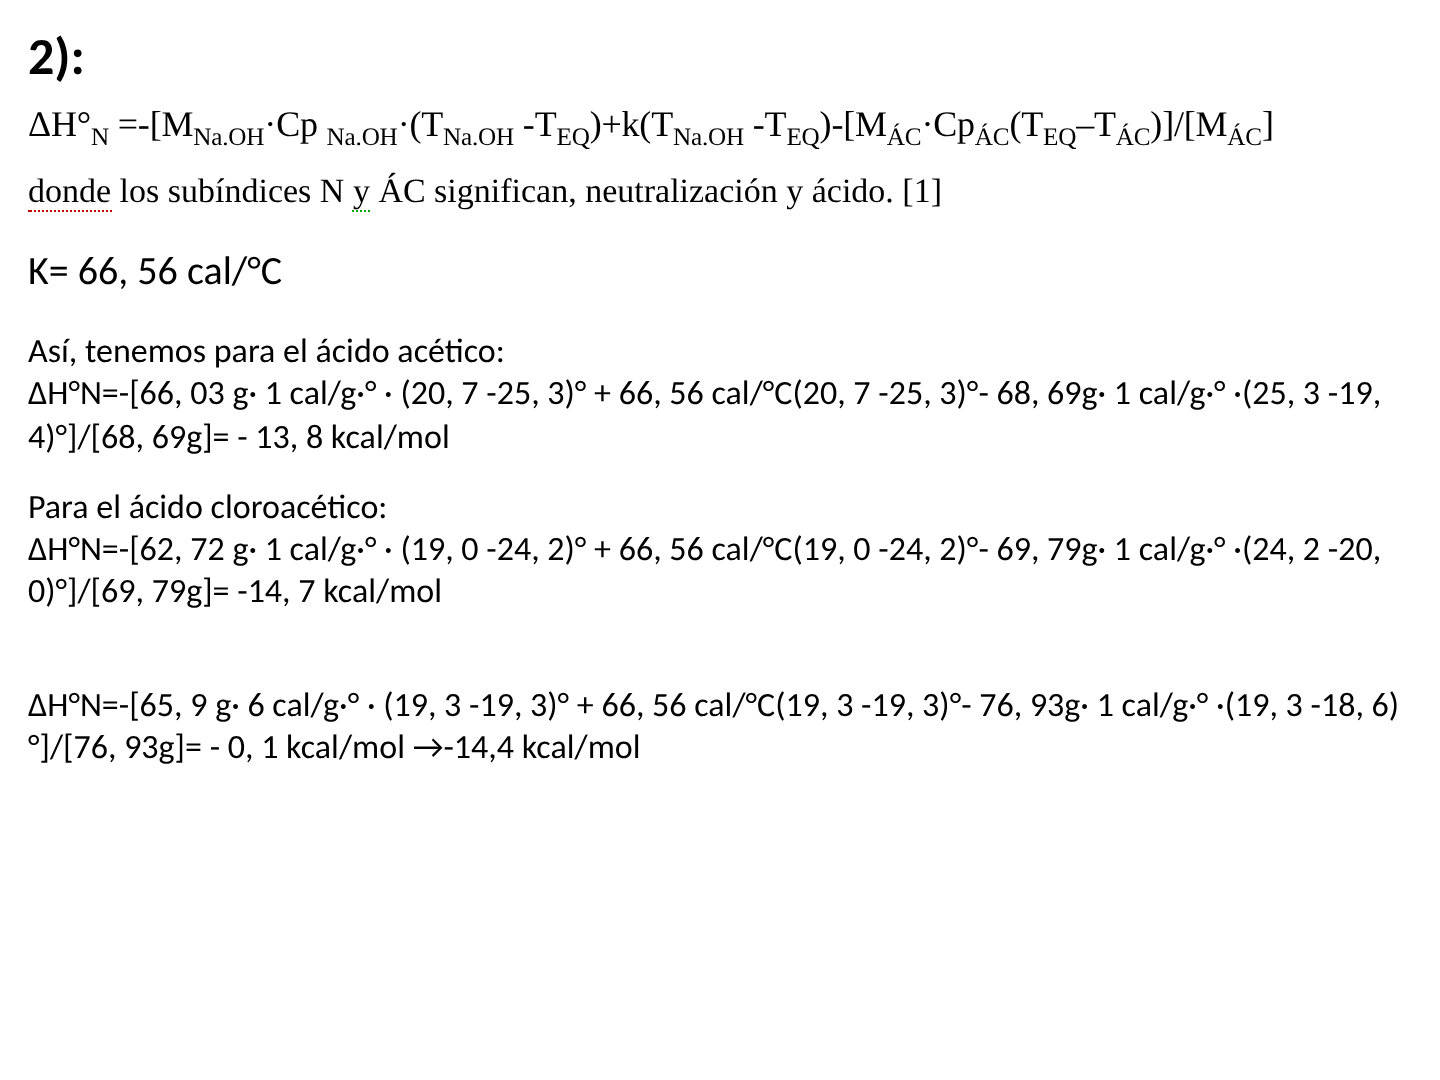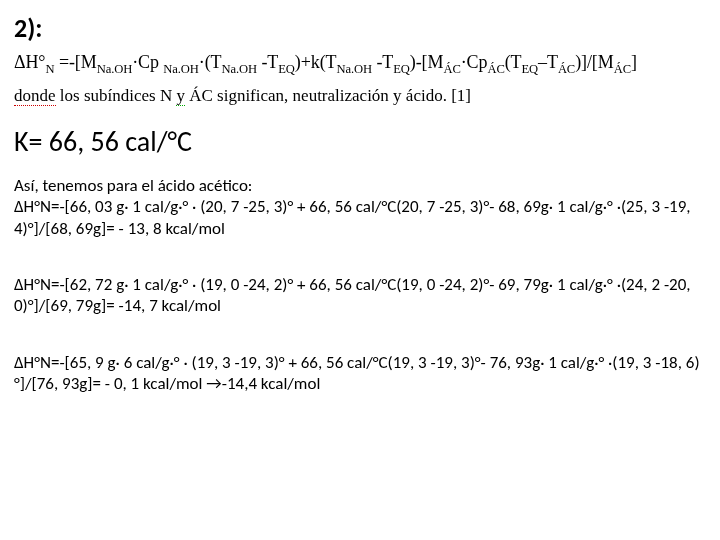--- a/index.html
+++ b/index.html
@@ -32,21 +32,21 @@
     margin: 0 0 18px 0;
   }
   .where-line .underline-red {
     border-bottom: 1px dotted #c00;
     font-family: Liberation Serif, serif;
   }
   .where-line .underline-green {
     border-bottom: 1px dotted #0a0;
   }
   .k-line {
-    font-size: 28px;
+    font-size: 20px;
     margin: 6px 0 16px 0;
   }
   .para {
     margin: 0 0 14px 0;
   }
   .para .lead { display: inline; }
   .para .calc { display: inline; }
   .bold { font-weight: normal; }
   sub { font-size: 0.7em; vertical-align: sub; }
   .arrow { font-family: Calibri, Arial, sans-serif; }
@@ -65,20 +65,20 @@
 </div>
 
 <div class="k-line">K= 66, 56 cal/°C</div>
 
 <div class="para">
   <span class="lead">Así, tenemos para el ácido acético:</span><br>
   <span class="calc">ΔH°N=-[66, 03 g· 1 cal/g·° · (20, 7 -25, 3)° + 66, 56 cal/°C(20, 7 -25, 3)°- 68, 69g· 1 cal/g·° ·(25, 3 -19, 4)°]/[68, 69g]= </span><span class="bold">- 13, 8 kcal/mol</span>
 </div>
 
 <div class="para">
-  <br>
+  <span class="lead">Para el ácido cloroacético:</span><br>
   <span class="calc">ΔH°N=-[62, 72 g· 1 cal/g·° · (19, 0 -24, 2)° + 66, 56 cal/°C(19, 0 -24, 2)°- 69, 79g· 1 cal/g·° ·(24, 2 -20, 0)°]/[69, 79g]= </span><span class="bold">-14, 7 kcal/mol</span>
 </div>
 
 <div class="para">
   <br>
   <span class="calc">ΔH°N=-[65, 9 g· 6 cal/g·° · (19, 3 -19, 3)° + 66, 56 cal/°C(19, 3 -19, 3)°- 76, 93g· 1 cal/g·° ·(19, 3 -18, 6)°]/[76, 93g]= </span><span class="bold">- 0, 1 kcal/mol </span><span class="bold arrow"> →</span><span class="bold">-14,4 kcal/mol</span>
 </div>
 
 </body></html>

